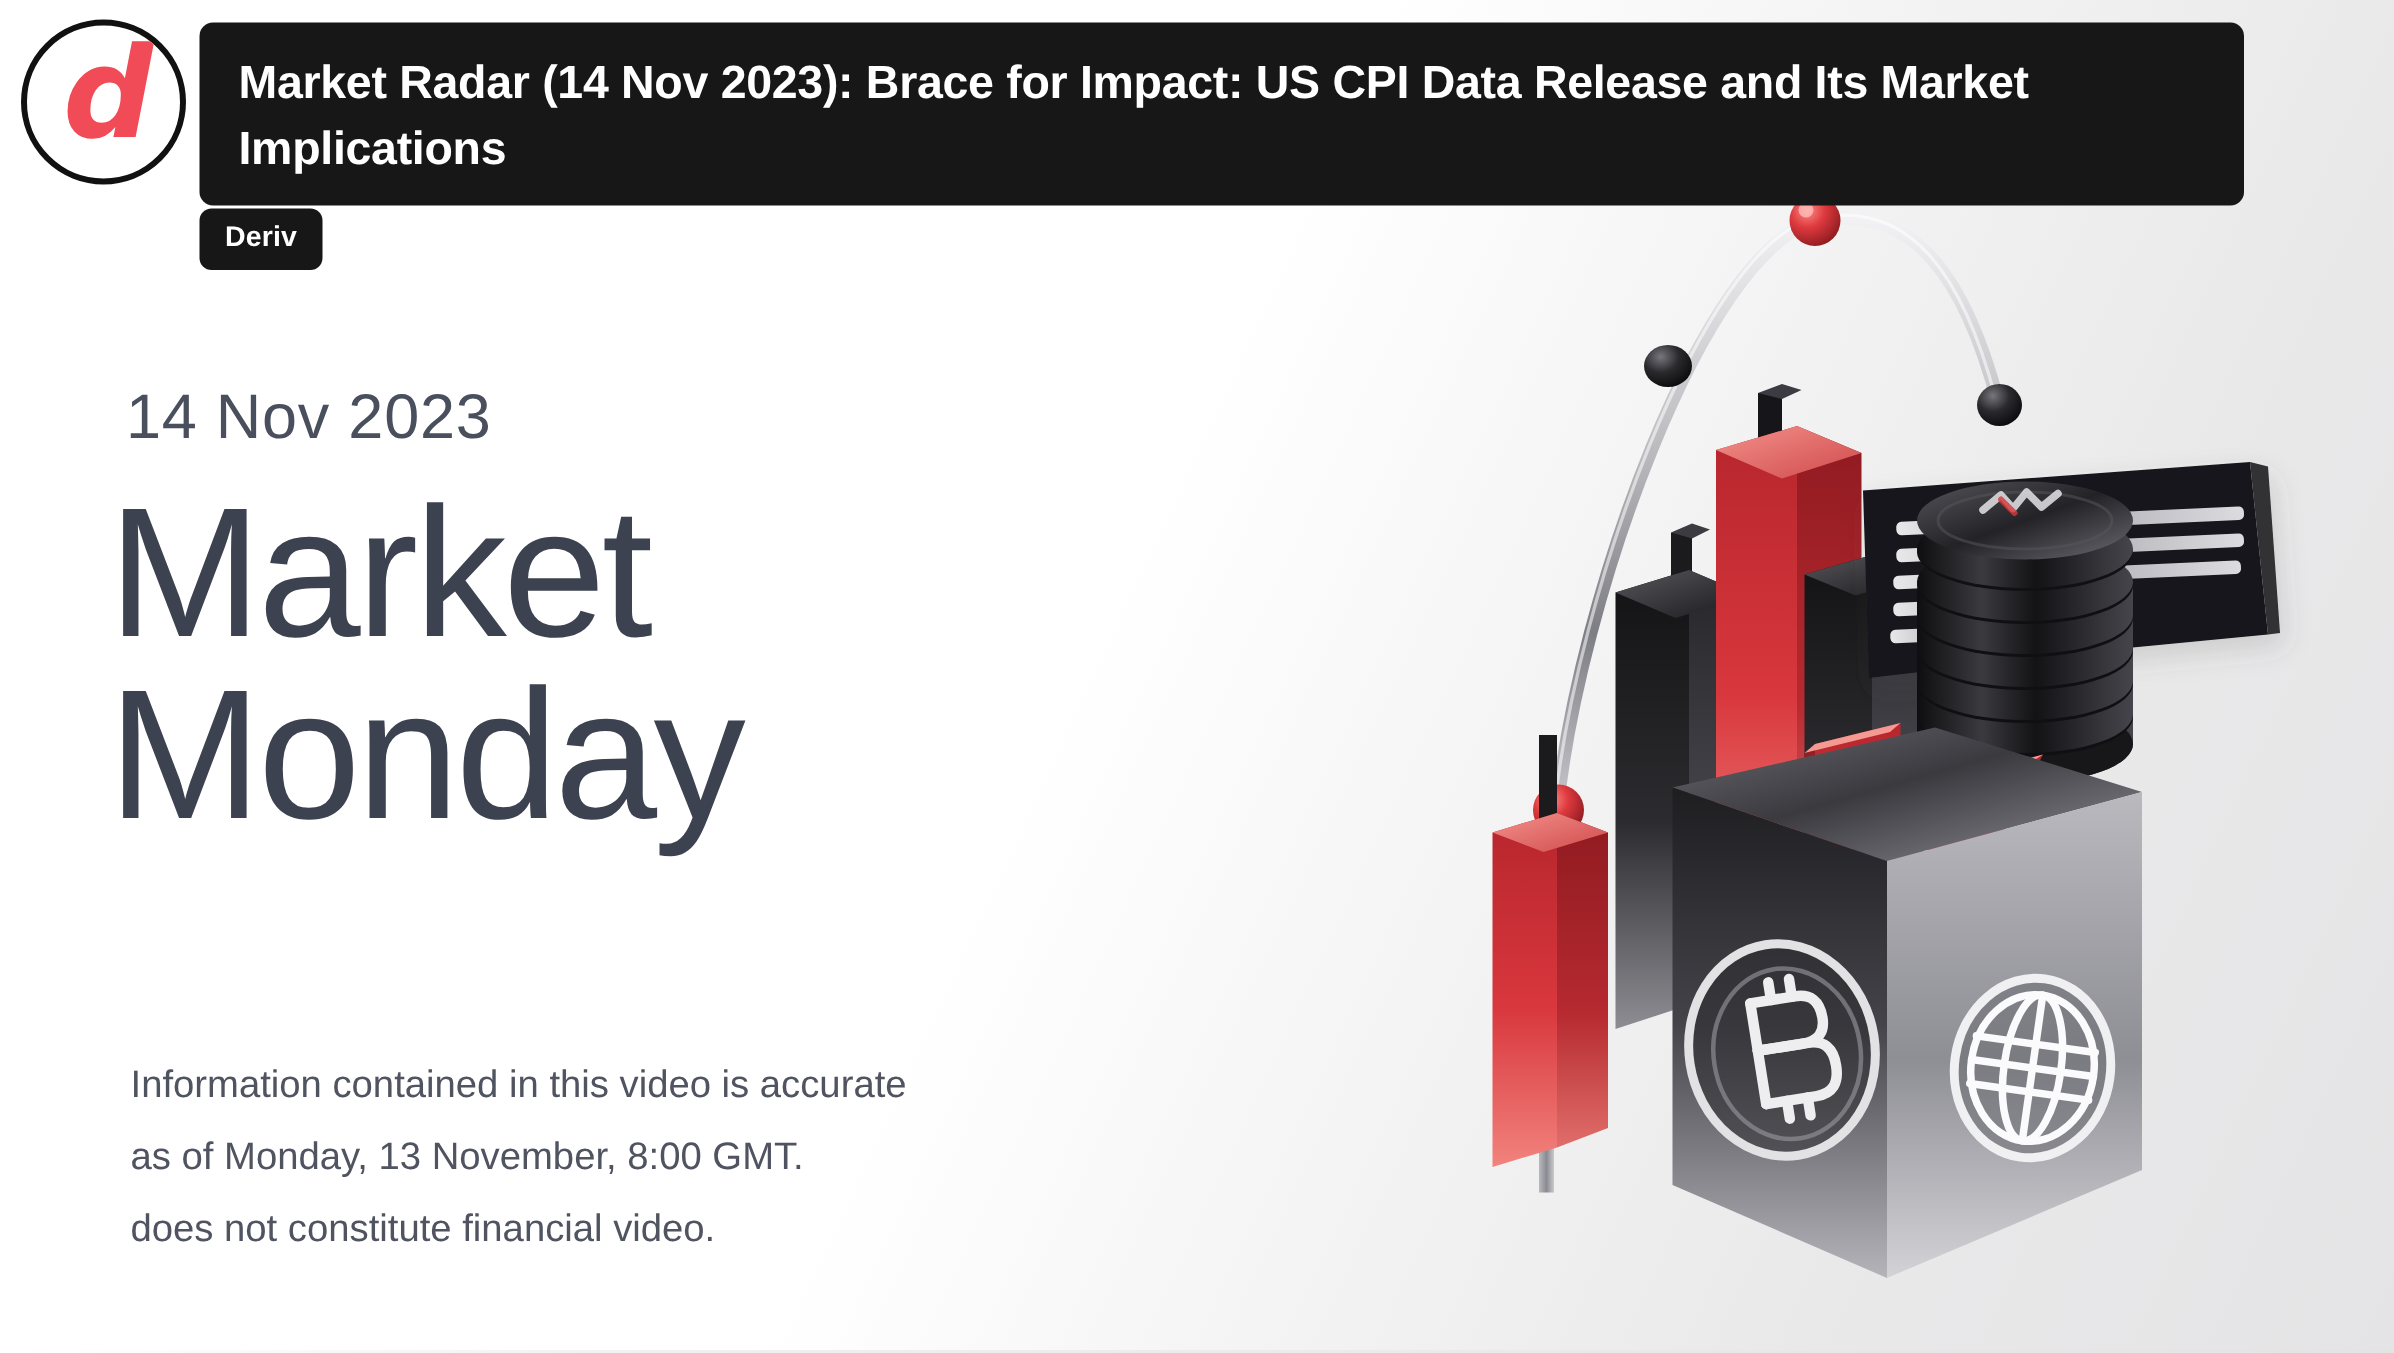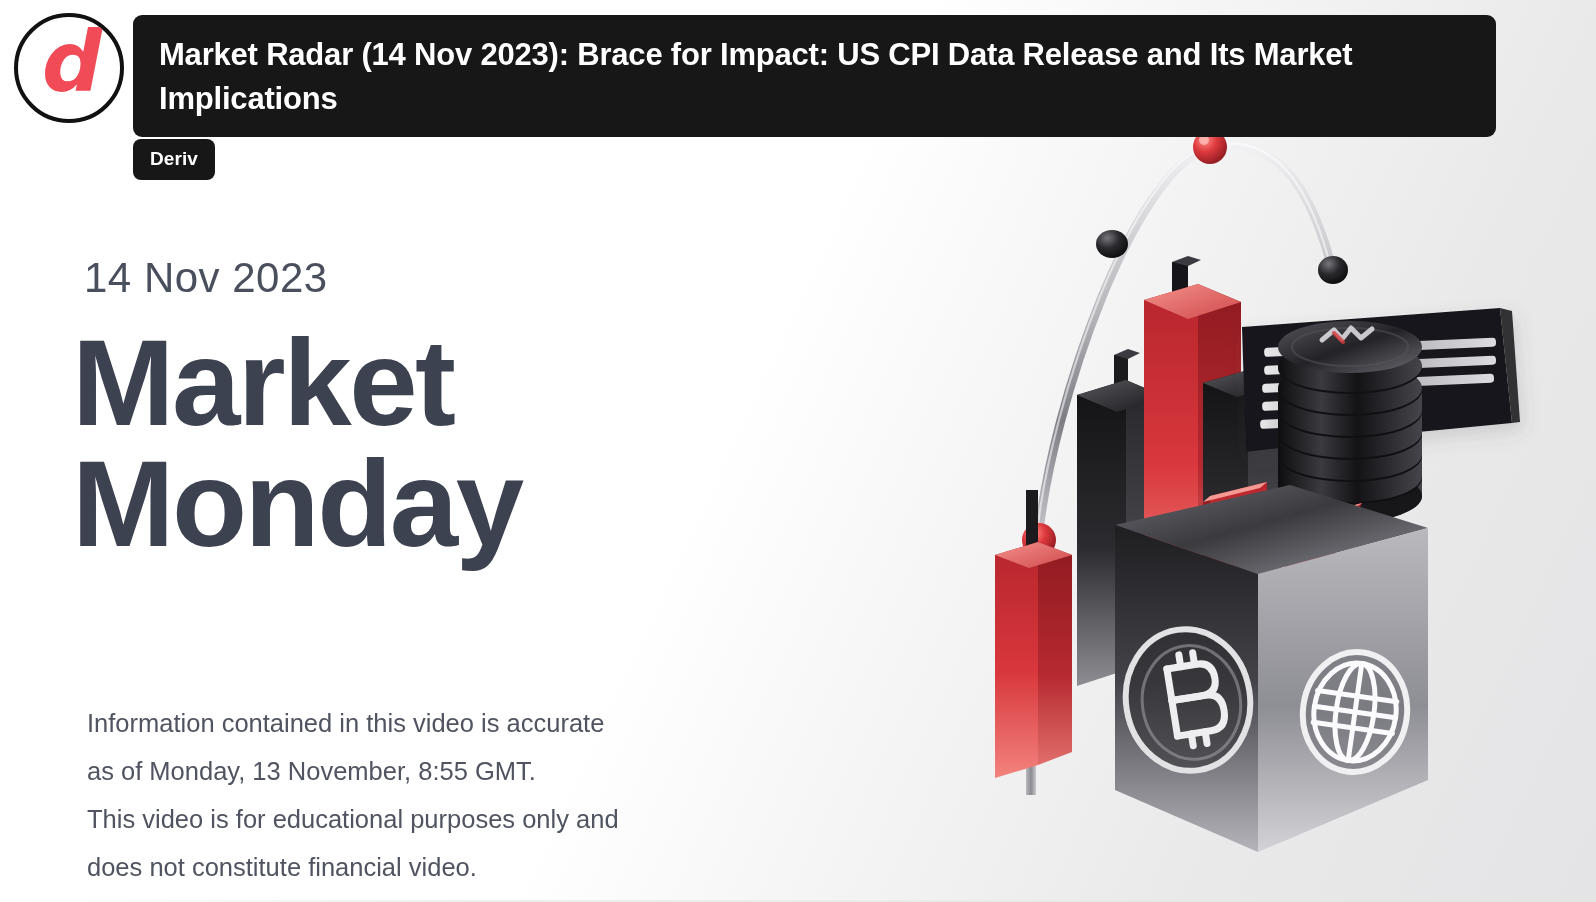--- a/index.html
+++ b/index.html
@@ -85,21 +85,21 @@
     font-size:42px;
     font-weight:400;
     color:#494f5c;
     letter-spacing:0.5px;
     line-height:1.1;
     margin-left:12px;
   }
   #big-title {
     margin-top:22px;
     font-size:123px;
-    font-weight:700;
+    font-weight:400;
     color:#3d4250;
     line-height:0.98;
     letter-spacing:-2.5px;
   }
   #big-title .line { display:block; }
 
   #disclaimer {
     position:absolute; left:72px; top:692px;
     width:610px;
     font-size:25.5px;
@@ -364,22 +364,21 @@
   <div id="left-col">
     <div id="date-line">14 Nov 2023</div>
     <div id="big-title">
       <span class="line">Market</span>
       <span class="line">Monday</span>
     </div>
   </div>
 
   <div id="disclaimer">
     <p>Information contained in this video is accurate</p>
-    <p>as of Monday, 13 November, 8:55 GMT.</p>
-    <p>This video is for educational purposes only and</p>
+    <p>as of Monday, 13 November, 8:00 GMT.</p>
     <p>does not constitute financial video.</p>
   </div>
 
   <div id="header">
     <div id="brand-logo">
       <span class="d-glyph">d</span>
     </div>
     <div id="title-bar">
       <span id="title-text">Market Radar (14 Nov 2023): Brace for Impact: US CPI Data Release and Its Market Implications</span>
     </div>

